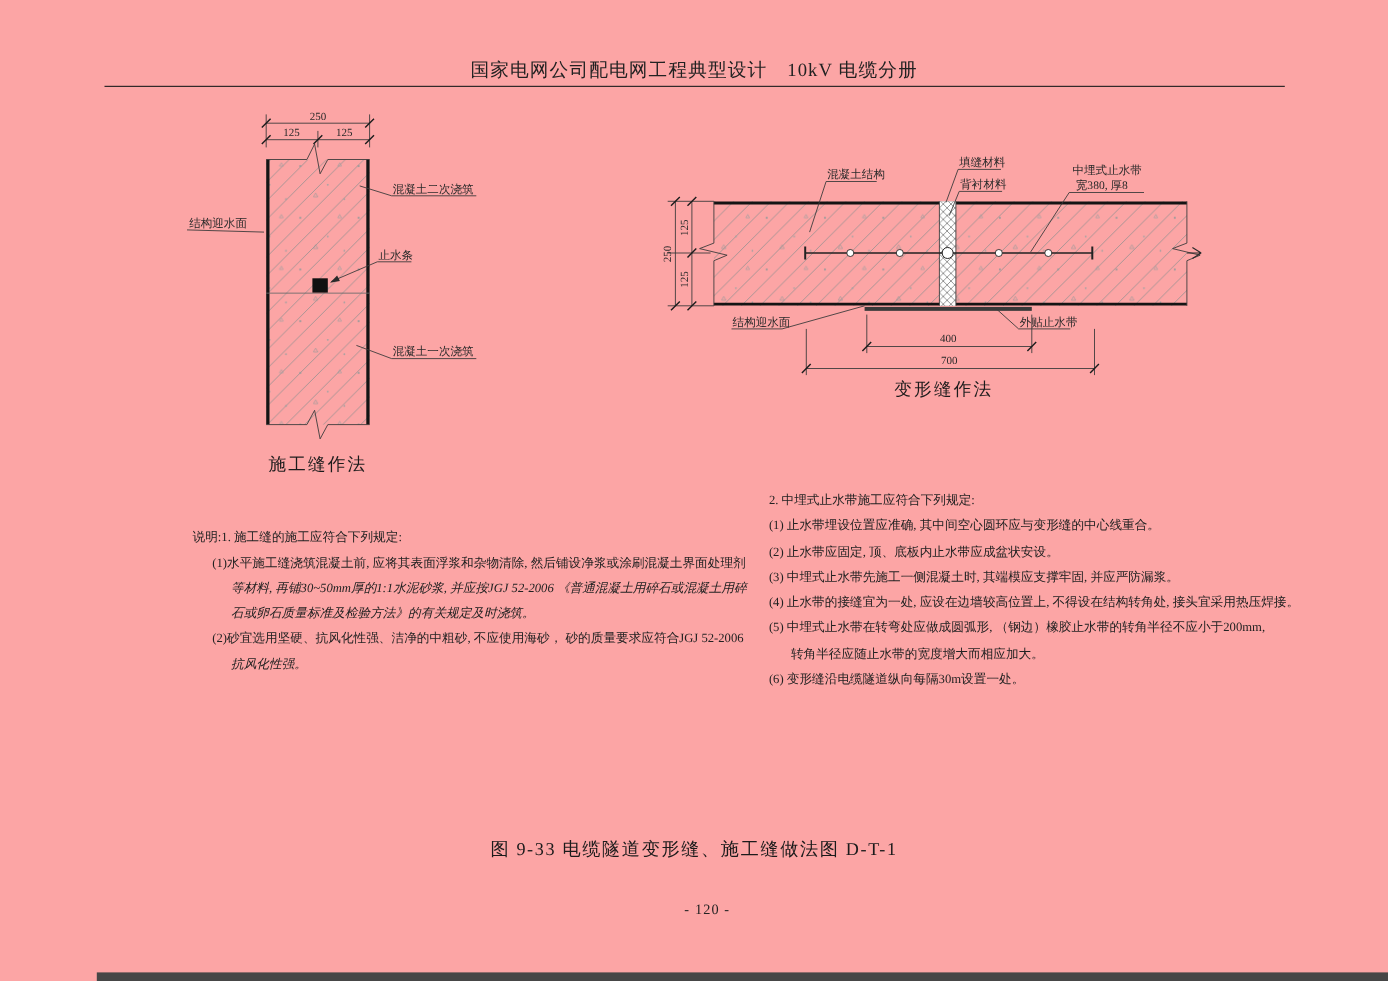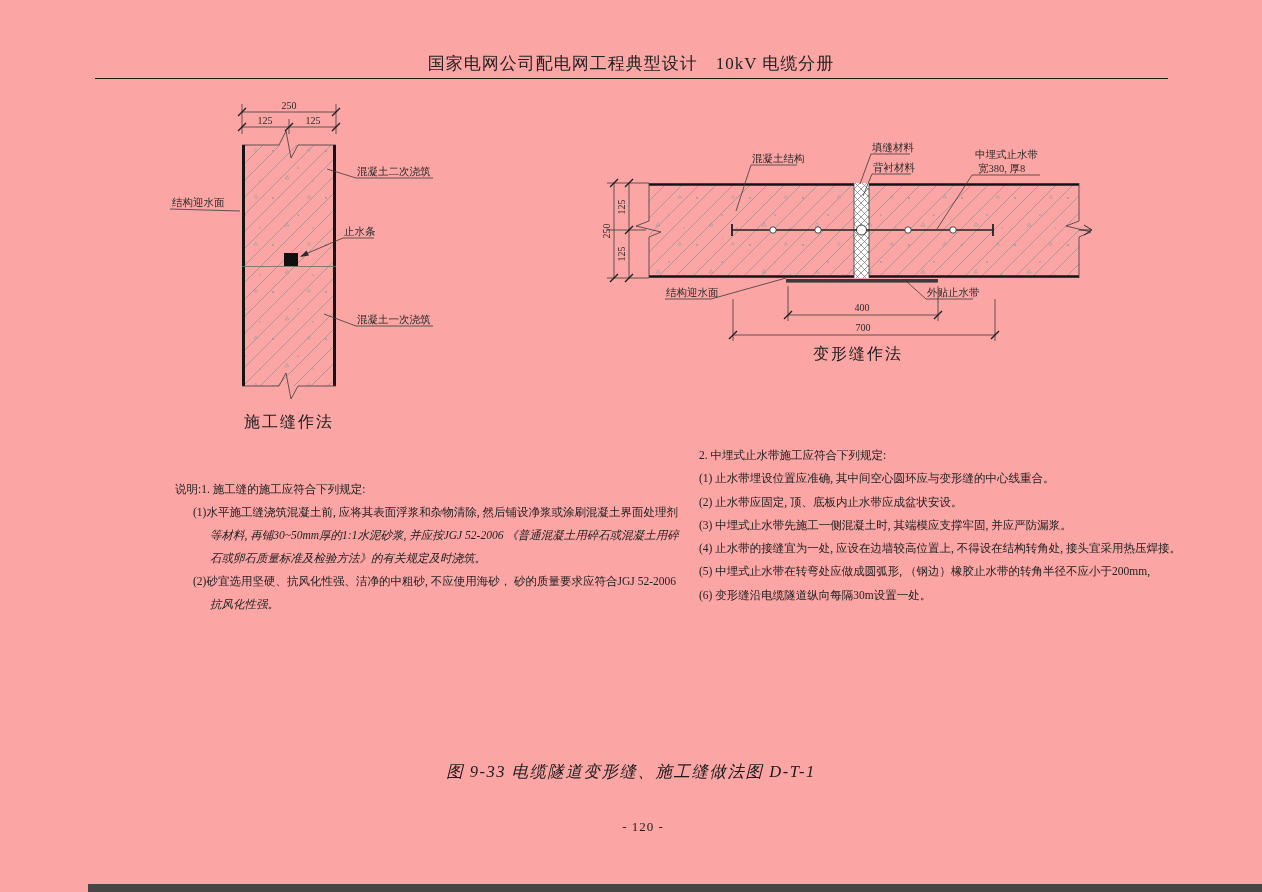--- a/index.html
+++ b/index.html
@@ -14,21 +14,21 @@
   .t-label{font-size:10.5px;}
   .t-dim{font-size:10px;}
   .t-title{font-size:16px;letter-spacing:2px;fill:#1b1b1b;}
   .notes{position:absolute;font-size:11.5px;line-height:23px;color:#222;white-space:nowrap;}
   .notes-left{left:175px;top:478px;}
   .notes-right{left:655px;top:444px;line-height:23.3px;margin-left:44px;}
   .ind1{padding-left:18px;}
   .ind2{padding-left:35px;font-style:italic;}
   .ind1r{padding-left:20px;}
   .caption{position:absolute;top:761px;left:0;width:100%;text-align:center;
-           font-size:16.5px;letter-spacing:1.5px;color:#1b1b1b;font-style:italic;}
+           font-size:16.5px;letter-spacing:1.5px;color:#1b1b1b;}
   .pageno{position:absolute;top:819px;left:0;width:100%;text-align:center;
           font-size:13px;letter-spacing:1px;color:#222;padding-left:12px;}
   .bottom-bar{position:absolute;left:88px;right:0;top:884px;height:8px;background:#464646;}
 </style>
 </head>
 <body>
 
 <div class="page">
 
   <div class="header">国家电网公司配电网工程典型设计　10kV 电缆分册</div>
@@ -178,19 +178,20 @@
     <div class="ind2">抗风化性强。</div>
   </div>
 
   <div class="notes notes-right">
     <div>2. 中埋式止水带施工应符合下列规定:</div>
     <div>(1) 止水带埋设位置应准确, 其中间空心圆环应与变形缝的中心线重合。</div>
     <div>(2) 止水带应固定, 顶、底板内止水带应成盆状安设。</div>
     <div>(3) 中埋式止水带先施工一侧混凝土时, 其端模应支撑牢固, 并应严防漏浆。</div>
     <div>(4) 止水带的接缝宜为一处, 应设在边墙较高位置上, 不得设在结构转角处, 接头宜采用热压焊接。</div>
     <div>(5) 中埋式止水带在转弯处应做成圆弧形, （钢边）橡胶止水带的转角半径不应小于200mm,</div>
+    <div class="ind1r">转角半径应随止水带的宽度增大而相应加大。</div>
     <div>(6) 变形缝沿电缆隧道纵向每隔30m设置一处。</div>
   </div>
 
   <div class="caption">图 9-33 电缆隧道变形缝、施工缝做法图 D-T-1</div>
   <div class="pageno">- 120 -</div>
   <div class="bottom-bar"></div>
 </div>
 
 </body></html>

